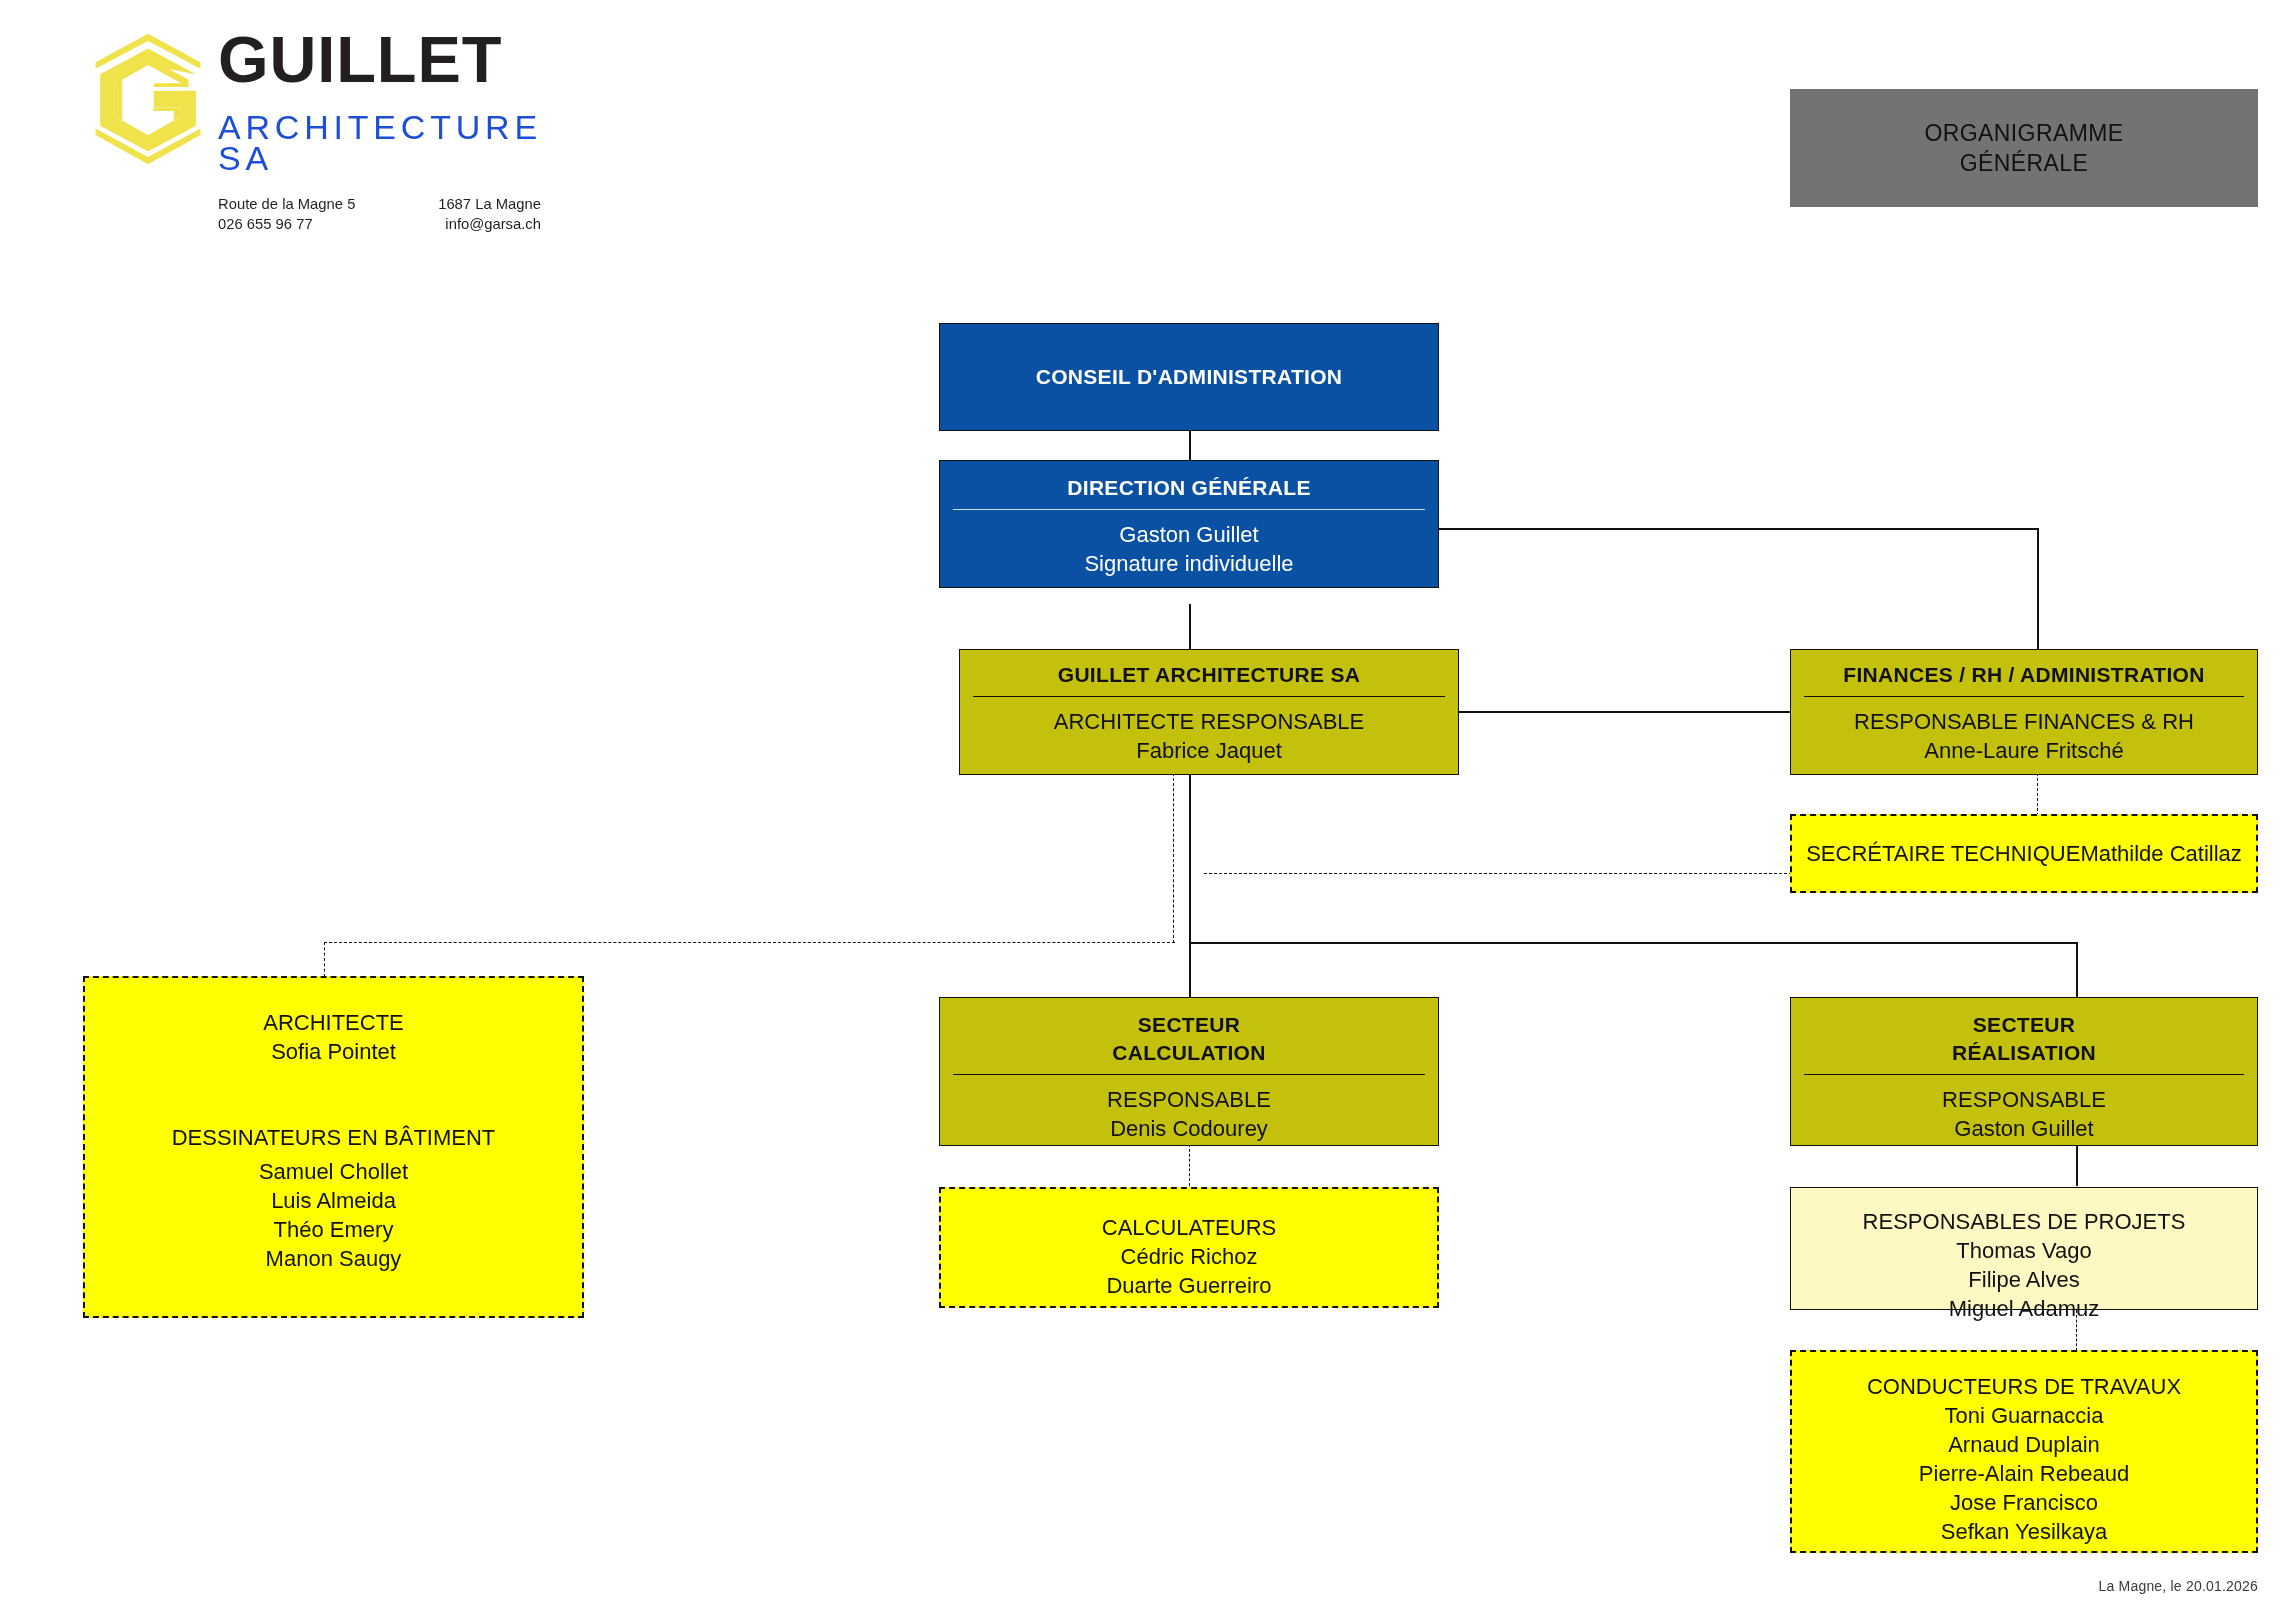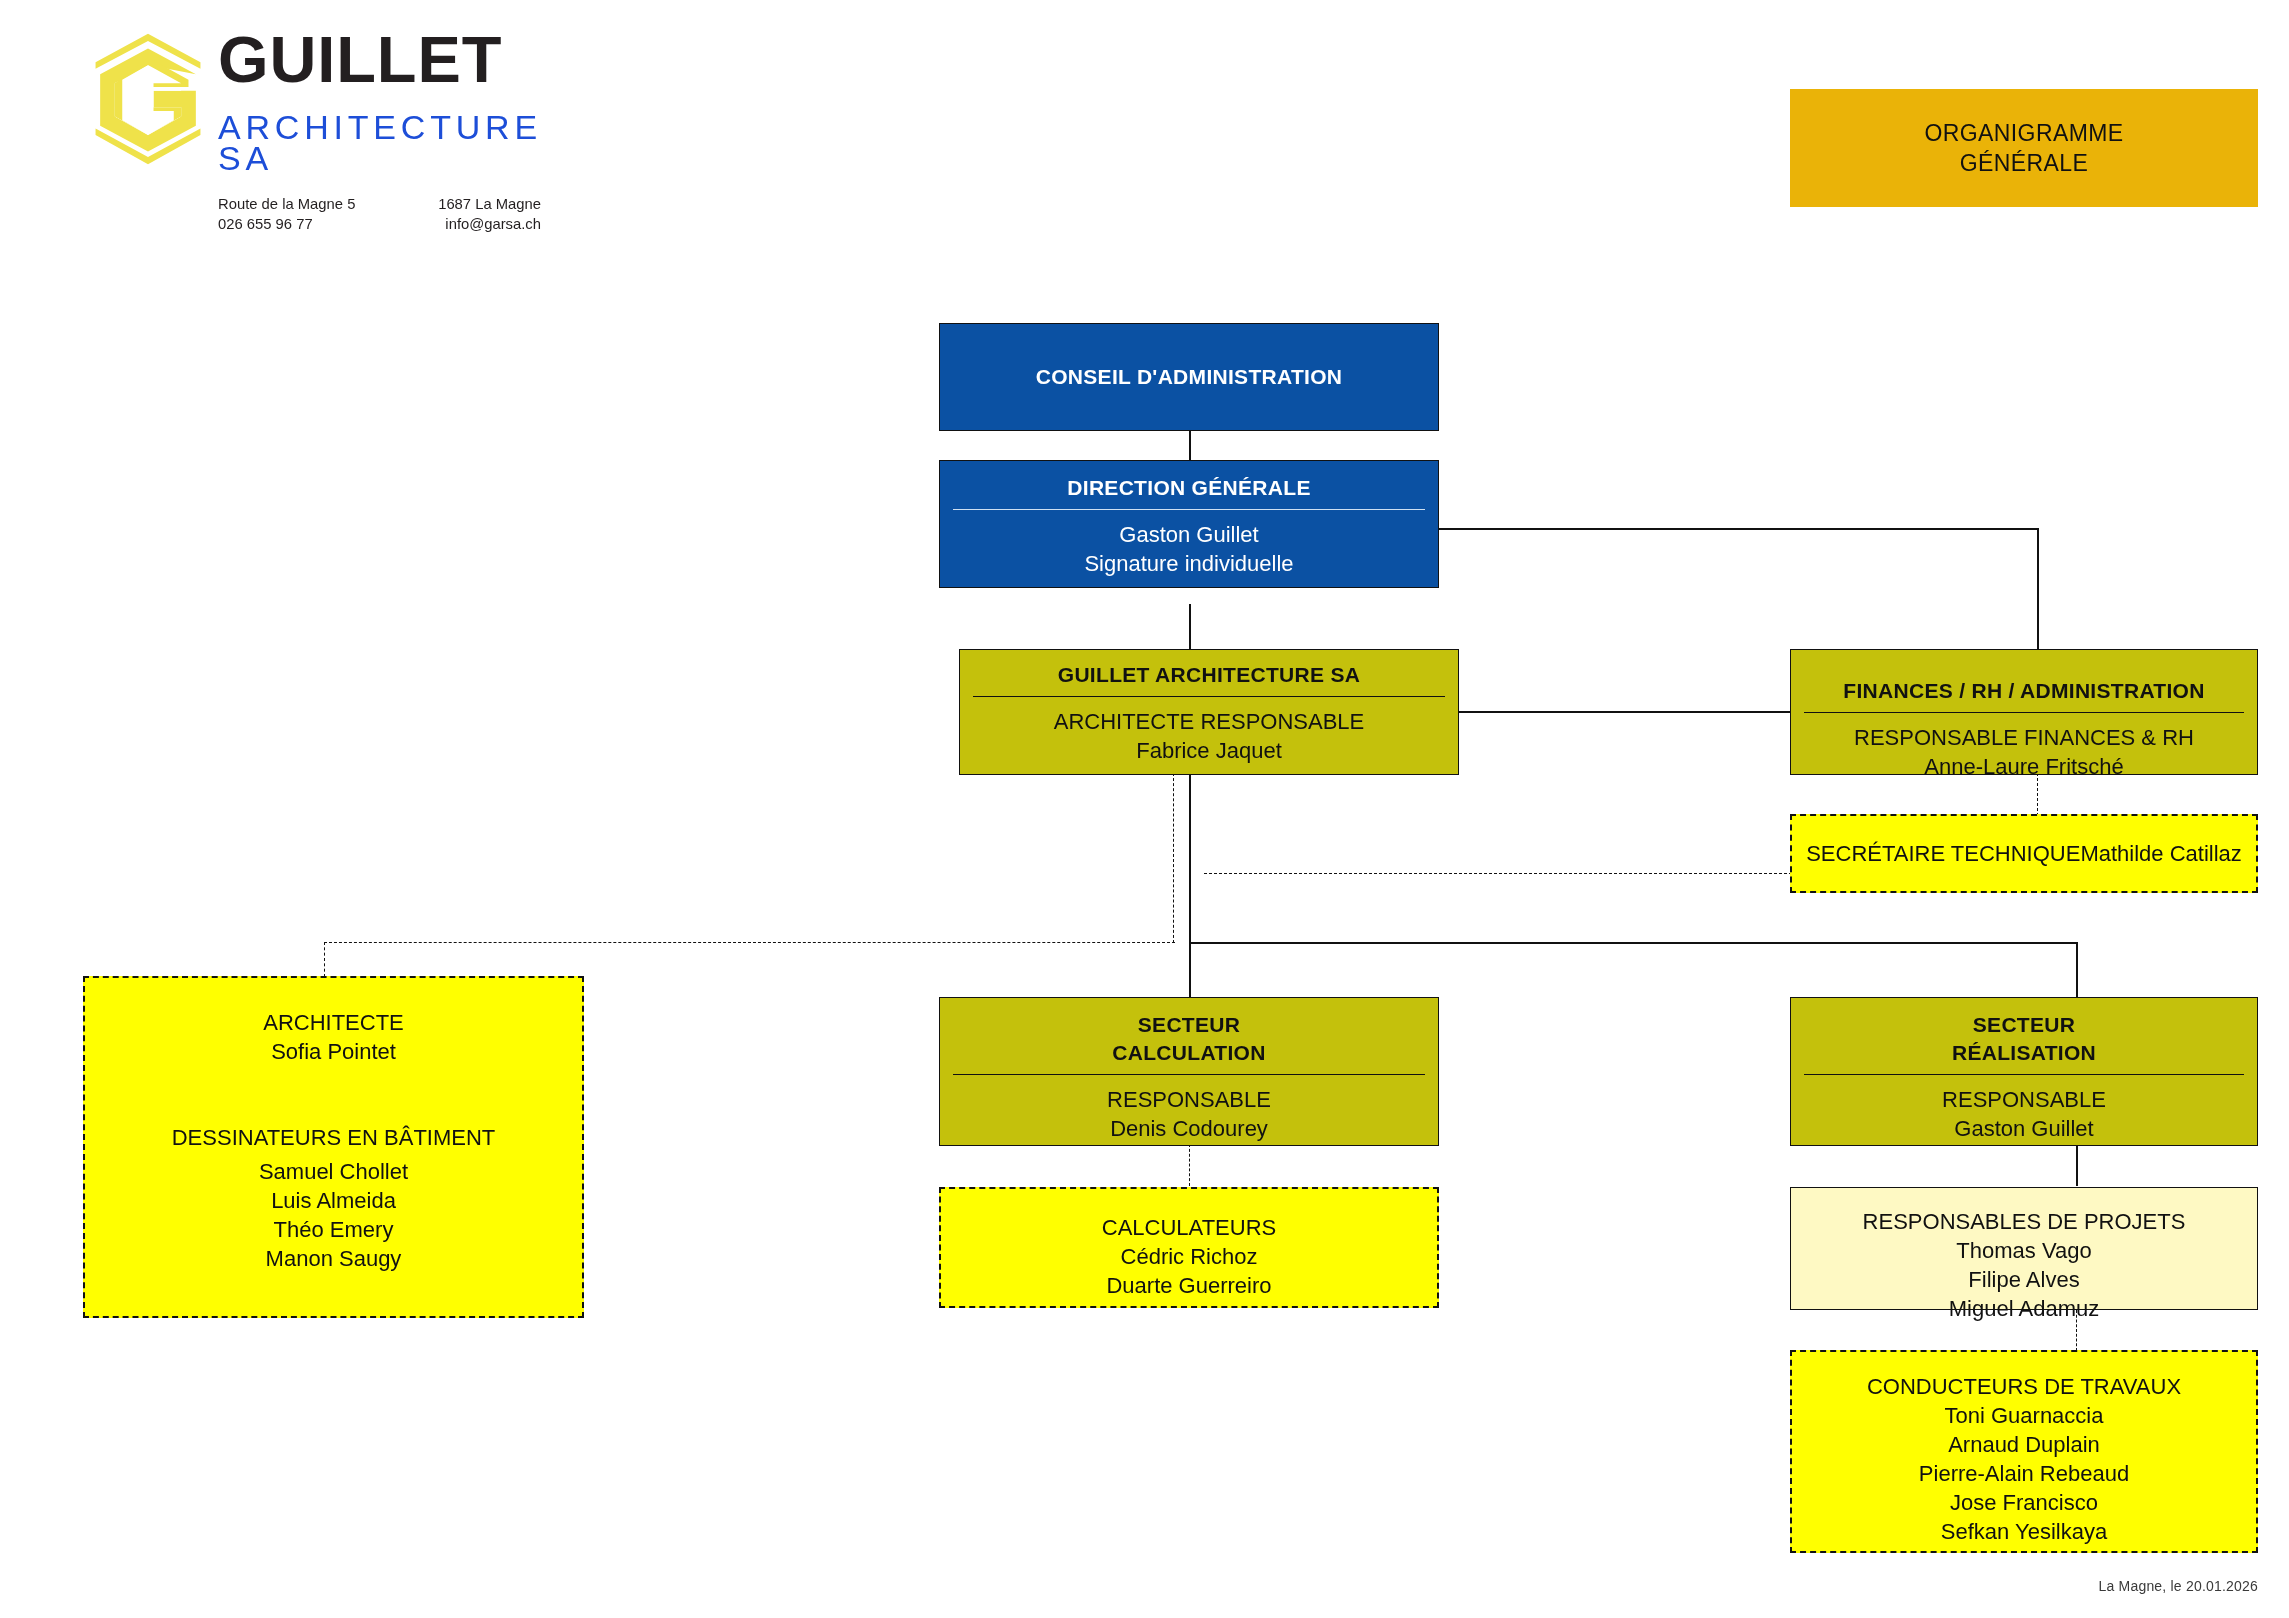--- a/index.html
+++ b/index.html
@@ -31,21 +31,21 @@
     color:#1d4ed8;margin-top:18px;
   }
   #logo-contact{position:absolute;left:129px;top:168px;width:332px;font-size:14.8px;line-height:20px;color:#231f20;}
   .contact-row{display:flex;justify-content:space-between;width:323px;}
   .contact-left{text-align:center;}
   .contact-right{text-align:right;}
 
   
   #title-plate{
     position:absolute;left:1790px;top:89px;width:468px;height:118px;
-    background:#eab308;display:flex;flex-direction:column;
+    background:#737373;display:flex;flex-direction:column;
     align-items:center;justify-content:center;
   }
   #title-plate div{font-size:23px;line-height:30px;letter-spacing:0.4px;color:#111;}
 
   
   .node{position:absolute;box-sizing:border-box;}
   .node .hd{
     font-weight:bold;font-size:21px;line-height:28px;letter-spacing:0.3px;
     text-align:center;
   }
@@ -147,21 +147,21 @@
     <div class="bd">Signature individuelle</div>
   </div>
 
   <div class="node olive" style="left:939px;top:649px;width:500px;height:126px;padding-top:11px;margin-left:20px;">
     <div class="hd">GUILLET ARCHITECTURE SA</div>
     <div class="sep"></div>
     <div class="bd">ARCHITECTE RESPONSABLE</div>
     <div class="bd">Fabrice Jaquet</div>
   </div>
 
-  <div class="node olive" style="left:1790px;top:649px;width:468px;height:126px;padding-top:27px;">
+  <div class="node olive" style="left:1790px;top:649px;width:468px;height:126px;padding-top:11px;">
     <div class="hd">FINANCES / RH / ADMINISTRATION</div>
     <div class="sep"></div>
     <div class="bd">RESPONSABLE FINANCES &amp; RH</div>
     <div class="bd">Anne-Laure Fritsché</div>
   </div>
 
   <div class="node yellow" style="left:1790px;top:814px;width:468px;height:79px;display:flex;flex-direction:row;align-items:center;justify-content:center;">
     <div class="bd">SECRÉTAIRE TECHNIQUE</div>
     <div class="bd">Mathilde Catillaz</div>
   </div>

